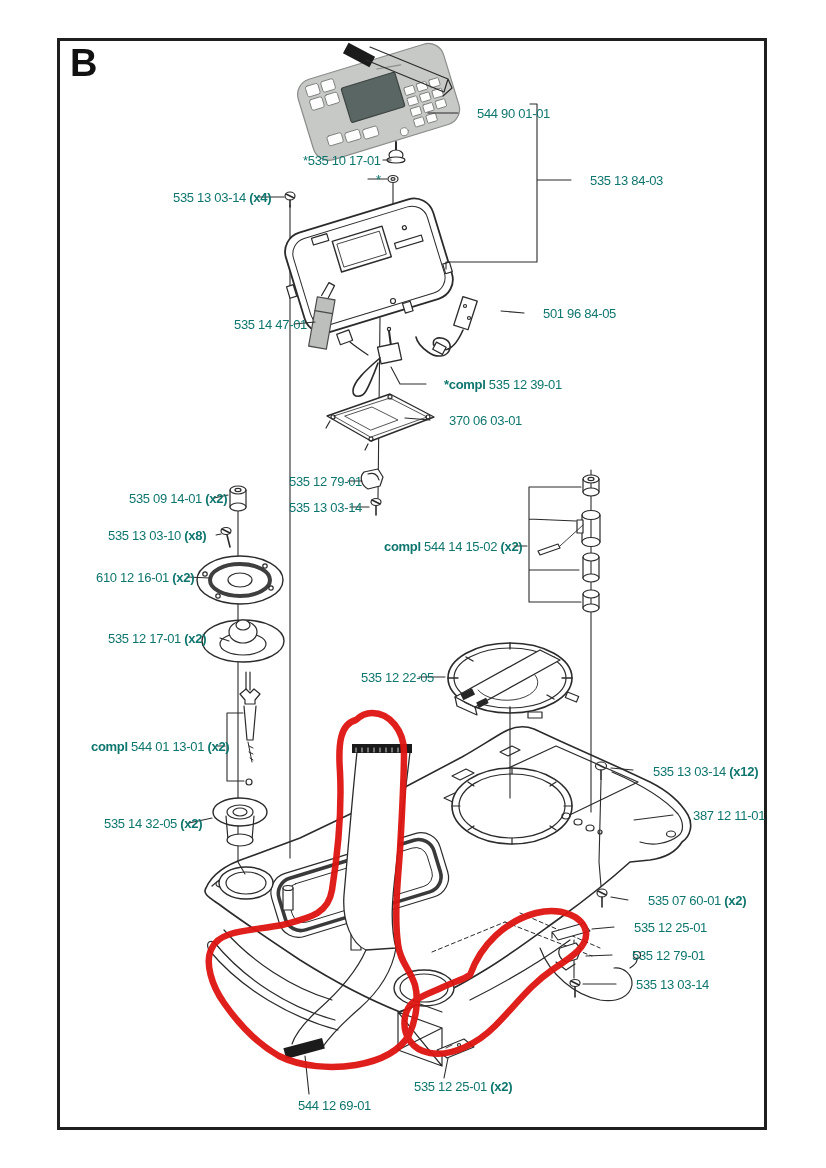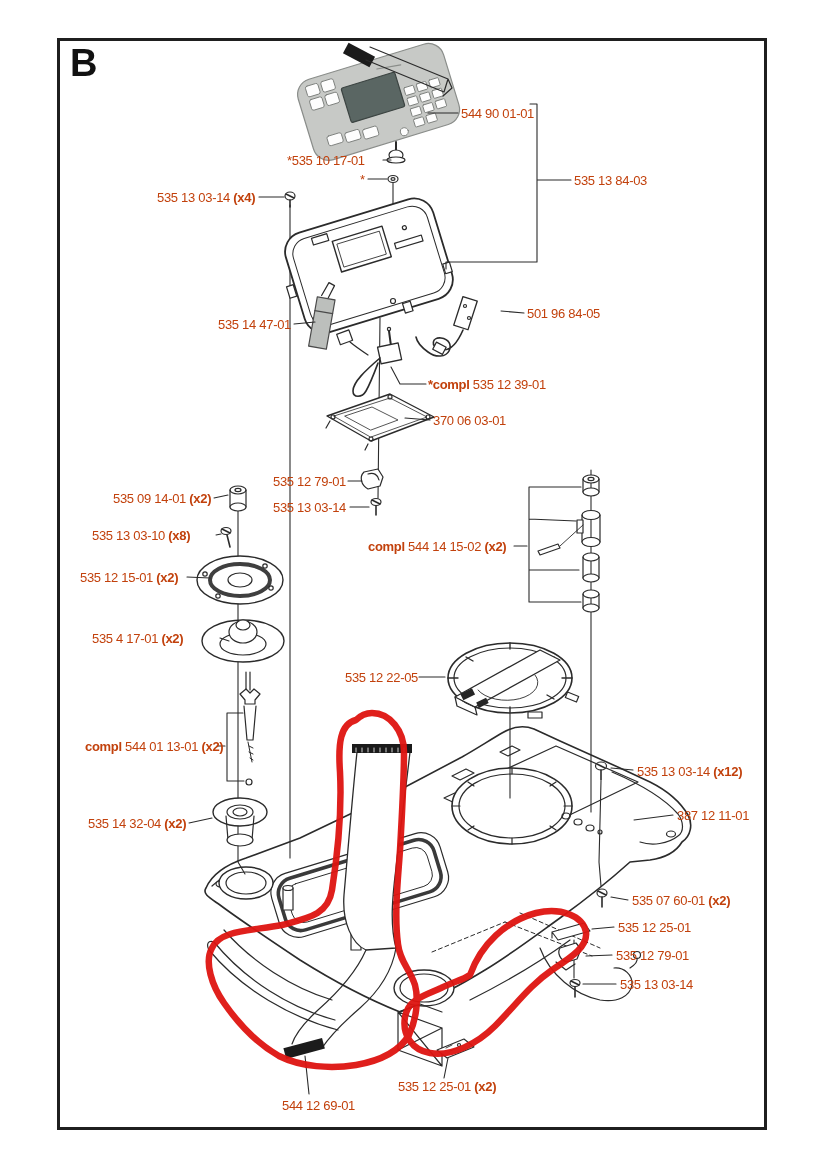--- a/index.html
+++ b/index.html
@@ -4,21 +4,21 @@
 <style>
   html,body{margin:0;padding:0;background:#ffffff;}
   #stage{position:relative;width:826px;height:1168px;background:#ffffff;overflow:hidden;
          font-family:"Liberation Sans",sans-serif;color:#1c1c1c;}
   #frame{position:absolute;left:57px;top:38px;width:704px;height:1086px;
          border:3px solid #1f1f1f;}
   #view-letter{position:absolute;left:70px;top:42px;font-size:38px;font-weight:bold;
          font-family:"Liberation Sans",sans-serif;color:#111;}
   svg{position:absolute;left:0;top:0;}
   .lbl{position:absolute;font-size:13px;line-height:1;white-space:nowrap;
-       letter-spacing:-0.3px;transform:translateY(-50%);color:#c2410c;}
+       letter-spacing:-0.3px;transform:translateY(-50%);color:#0f766e;margin-left:16px;}
   .lbl b{font-weight:bold;}
 </style>
 </head>
 <body>
 
 <div id="stage">
   <div id="frame"></div>
   <div id="view-letter">B</div>
 
   <svg width="826" height="1168" viewBox="0 0 826 1168">
@@ -311,26 +311,26 @@
   <div class="lbl" style="left:360px;top:179px"><span>*</span></div>
   <div class="lbl" style="left:157px;top:197px"><b></b><span>535 13 03-14 </span><b>(x4)</b></div>
   <div class="lbl" style="left:218px;top:324px"><b></b><span>535 14 47-01</span><b></b></div>
   <div class="lbl" style="left:527px;top:313px"><b></b><span>501 96 84-05</span><b></b></div>
   <div class="lbl" style="left:428px;top:384px"><b>*compl </b><span>535 12 39-01</span><b></b></div>
   <div class="lbl" style="left:433px;top:420px"><b></b><span>370 06 03-01</span><b></b></div>
   <div class="lbl" style="left:273px;top:481px"><b></b><span>535 12 79-01</span><b></b></div>
   <div class="lbl" style="left:273px;top:507px"><b></b><span>535 13 03-14</span><b></b></div>
   <div class="lbl" style="left:113px;top:498px"><b></b><span>535 09 14-01 </span><b>(x2)</b></div>
   <div class="lbl" style="left:92px;top:535px"><b></b><span>535 13 03-10 </span><b>(x8)</b></div>
-  <div class="lbl" style="left:80px;top:577px"><b></b><span>535 12 15-01 </span><b>(x2)</b></div>
-  <div class="lbl" style="left:92px;top:638px"><b></b><span>535 4 17-01 </span><b>(x2)</b></div>
+  <div class="lbl" style="left:80px;top:577px"><b></b><span>610 12 16-01 </span><b>(x2)</b></div>
+  <div class="lbl" style="left:92px;top:638px"><b></b><span>535 12 17-01 </span><b>(x2)</b></div>
   <div class="lbl" style="left:368px;top:546px"><b>compl </b><span>544 14 15-02 </span><b>(x2)</b></div>
   <div class="lbl" style="left:345px;top:677px"><b></b><span>535 12 22-05</span><b></b></div>
-  <div class="lbl" style="left:85px;top:746px"><b>compl </b><span>544 01 13-01 </span><b>(x2)</b></div>
-  <div class="lbl" style="left:88px;top:823px"><b></b><span>535 14 32-04 </span><b>(x2)</b></div>
+  <div class="lbl" style="left:75px;top:746px"><b>compl </b><span>544 01 13-01 </span><b>(x2)</b></div>
+  <div class="lbl" style="left:88px;top:823px"><b></b><span>535 14 32-05 </span><b>(x2)</b></div>
   <div class="lbl" style="left:637px;top:771px"><b></b><span>535 13 03-14 </span><b>(x12)</b></div>
   <div class="lbl" style="left:677px;top:815px"><b></b><span>387 12 11-01</span><b></b></div>
   <div class="lbl" style="left:632px;top:900px"><b></b><span>535 07 60-01 </span><b>(x2)</b></div>
   <div class="lbl" style="left:618px;top:927px"><b></b><span>535 12 25-01</span><b></b></div>
   <div class="lbl" style="left:616px;top:955px"><b></b><span>535 12 79-01</span><b></b></div>
   <div class="lbl" style="left:620px;top:984px"><b></b><span>535 13 03-14</span><b></b></div>
   <div class="lbl" style="left:398px;top:1086px"><b></b><span>535 12 25-01 </span><b>(x2)</b></div>
   <div class="lbl" style="left:282px;top:1105px"><b></b><span>544 12 69-01</span><b></b></div>
 </div>
 

